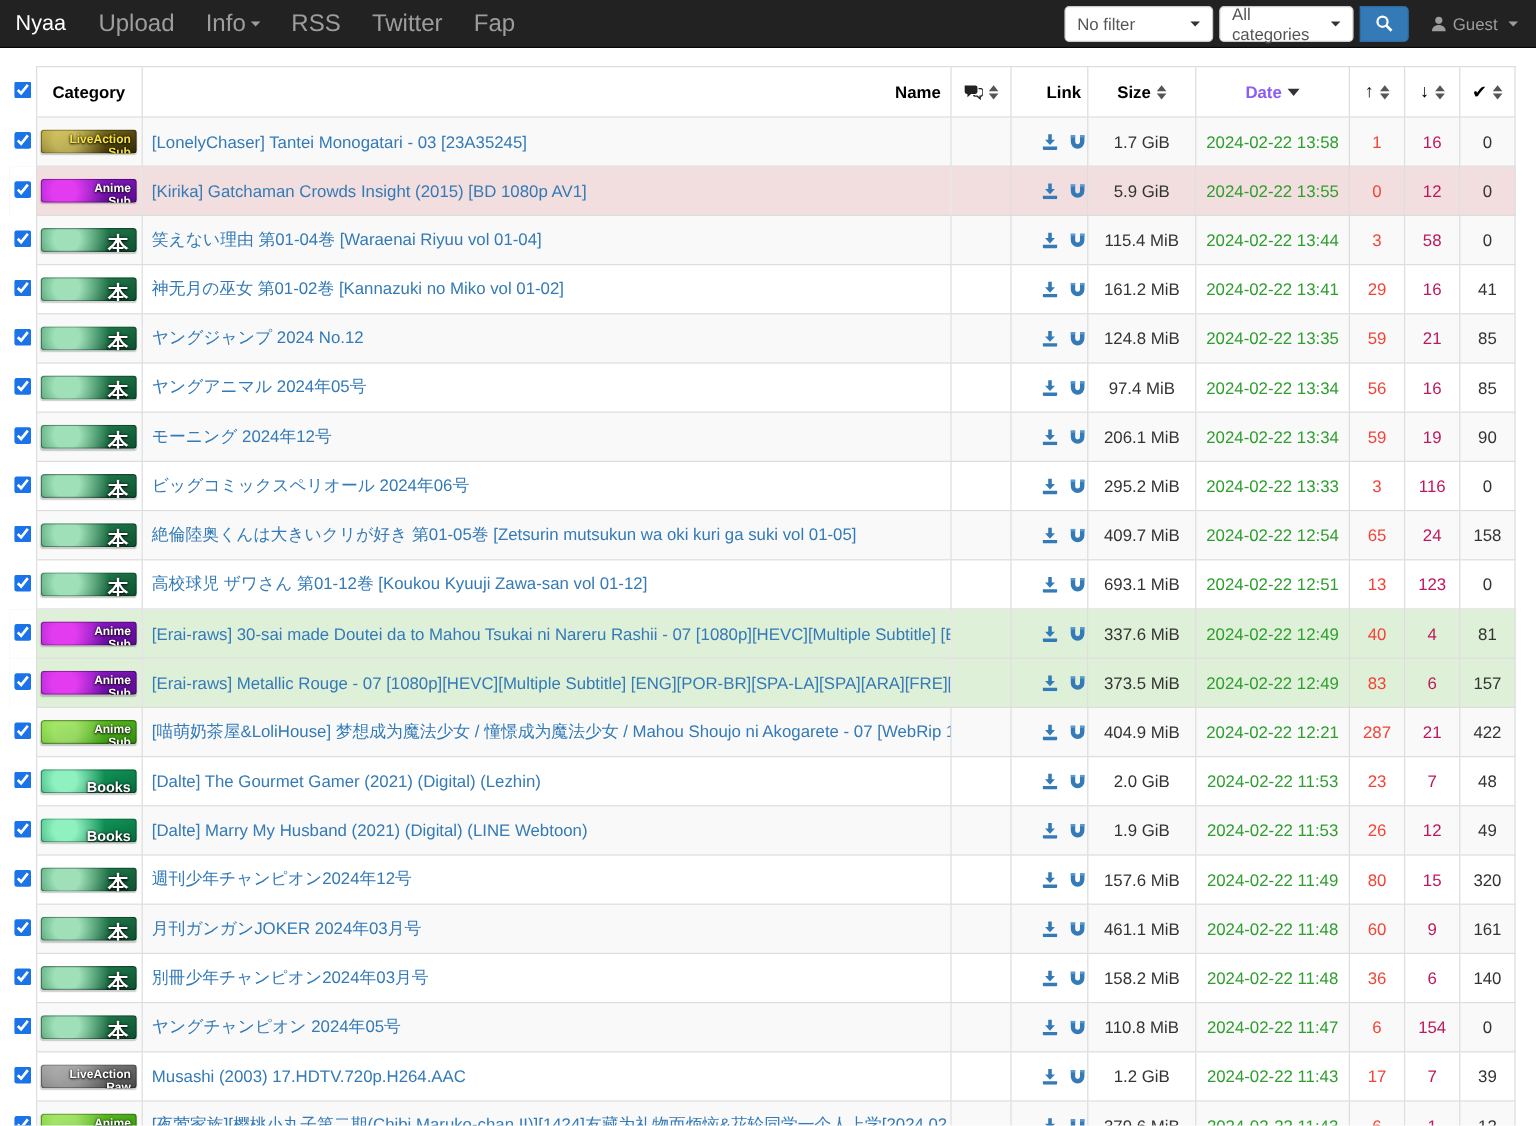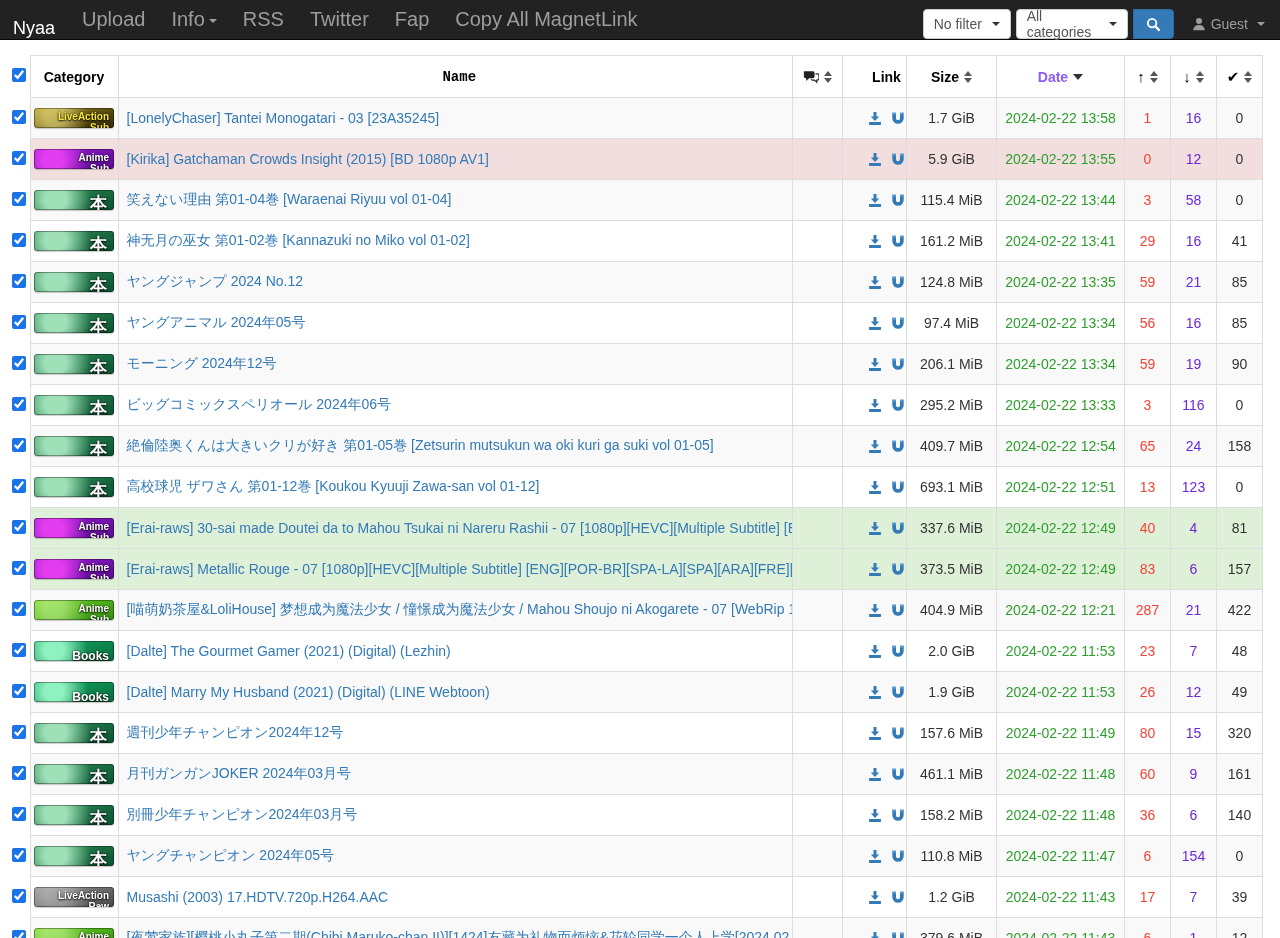--- a/index.html
+++ b/index.html
@@ -1,30 +1,30 @@
 <!DOCTYPE html>
 <html><head>
 <meta charset="utf-8">
 <style>
   * { box-sizing: border-box; margin: 0; padding: 0; }
   html,body { width:1280px; height:938px; overflow:hidden; background:#fff;
     font-family:"Liberation Sans","DejaVu Sans",sans-serif; font-size:14px; color:#333; }
 
   
   .navbar { height:40px; background:#222; border-bottom:1px solid #080808;
-    display:flex; align-items:flex-end; }
+    display:flex; align-items:center; }
   .brand { color:#fff; font-size:18px; padding:0 14px 0 13px; text-decoration:none; cursor:pointer; }
   .nav-link { color:#9d9d9d; font-size:20px; padding:0 13px; text-decoration:none; cursor:pointer; line-height:40px; }
   .caret-down { display:inline-block; width:0; height:0; margin-left:4px; vertical-align:middle;
     border-left:4px solid transparent; border-right:4px solid transparent; border-top:4px solid #9d9d9d; }
   .nav-right { margin-left:auto; display:flex; align-items:center; }
   .fake-select { height:30px; background:#fff; border:1px solid #ccc; border-radius:4px;
     display:flex; align-items:center; justify-content:space-between; padding:0 10px;
     color:#555; margin-right:5px; cursor:pointer; }
-  .sel-filter { width:88px; }
+  .sel-filter { width:124px; }
   .sel-cat { width:112px; }
   .sel-caret { width:0;height:0;border-left:4px solid transparent;border-right:4px solid transparent;
     border-top:4px solid #333; margin-left:6px; }
   .search-group { display:flex; margin-right:10px; }
   .search-input { width:181px; height:30px; border:1px solid #ccc; border-radius:4px 0 0 4px;
     padding:0 10px; font-size:14px; color:#555; outline:none; }
   .search-btn { width:41px; height:30px; background:#337ab7; border:1px solid #2e6da4;
     border-radius:0 4px 4px 0; display:flex; align-items:center; justify-content:center; cursor:pointer; }
   .user-menu { color:#9d9d9d; padding:0 15px 0 8px; display:flex; align-items:center; gap:5px; cursor:pointer; }
   .user-menu .caret-down { border-top-color:#9d9d9d; }
@@ -39,29 +39,29 @@
   tbody tr.danger { background:#f2dede; }
   tbody tr.success { background:#dff0d8; }
 
   .col-check { width:22px; background:#fff !important; border:none; border-right:1px solid #ddd; text-align:left; padding-left:4px; }
   .col-cat { width:88px; text-align:center; }
   .col-comments { width:50px; text-align:center; }
   .col-link { width:64px; text-align:left;padding-left:24px; }
   .col-size { width:90px; text-align:center; }
   .col-date { width:128px; text-align:center; color:#2e9e2e; }
   .col-s { width:46px; text-align:center; color:#f44336; }
-  .col-l { width:46px; text-align:center; color:#6d28d9; }
+  .col-l { width:46px; text-align:center; color:#be185d; }
   .col-c { width:46px; text-align:center; color:#333; }
   .col-name { text-align:left; padding:0 8px; overflow:hidden; white-space:nowrap; }
   .col-name a { color:#337ab7; text-decoration:none; cursor:pointer; }
 
   input[type=checkbox] { width:14px; height:14px; accent-color:#1a73e8; cursor:pointer; }
 
   .th-inner { display:flex; align-items:center; justify-content:center; gap:5px; }
-  .th-name { justify-content:center; padding-left:8px;font-family:Liberation Mono, monospace; }
+  .th-name { justify-content:flex-end; padding-left:8px; }
   .sort-pair { display:inline-flex; flex-direction:column; gap:2px; }
   .sort-pair i { display:block; width:0; height:0; border-left:4px solid transparent; border-right:4px solid transparent; }
   .sort-pair .up { border-bottom:5px solid #555; }
   .sort-pair .dn { border-top:5px solid #555; }
   .sort-desc { width:0;height:0;border-left:5px solid transparent;border-right:5px solid transparent;border-top:6px solid #333; }
   .hdr-glyph { font-weight:bold; font-size:15px; color:#000; }
 
   .link-icons { display:flex; align-items:center; justify-content:center; gap:9px; }
   .link-icons svg { display:block; cursor:pointer; }
 
@@ -98,21 +98,20 @@
 </head>
 <body>
 
 <nav class="navbar">
   <a class="brand">Nyaa</a>
   <a class="nav-link">Upload</a>
   <a class="nav-link"><span>Info</span><span class="caret-down"></span></a>
   <a class="nav-link">RSS</a>
   <a class="nav-link">Twitter</a>
   <a class="nav-link">Fap</a>
-  <a class="nav-link">Copy All MagnetLink</a>
 
   <div class="nav-right">
     <div class="fake-select sel-filter">
       <span>No filter</span>
       <span class="sel-caret"></span>
     </div>
     <div class="fake-select sel-cat">
       <span>All categories</span>
       <span class="sel-caret"></span>
     </div>

